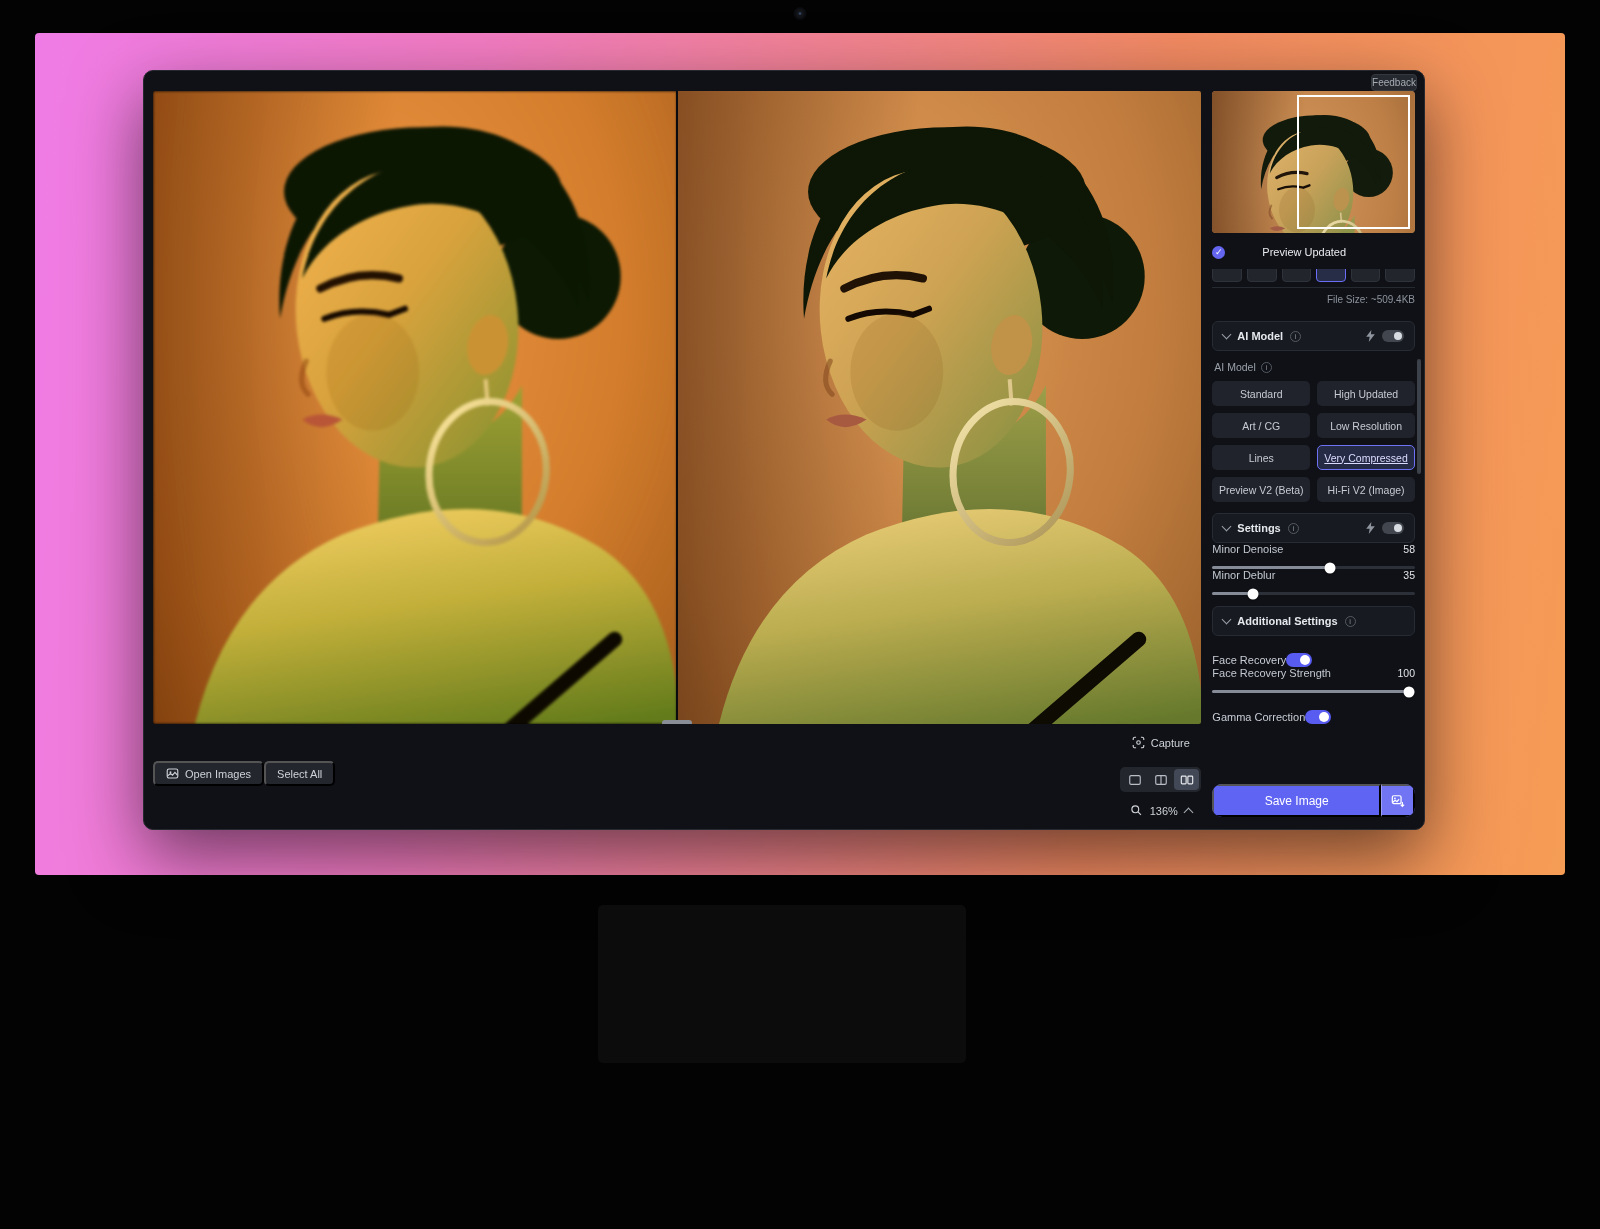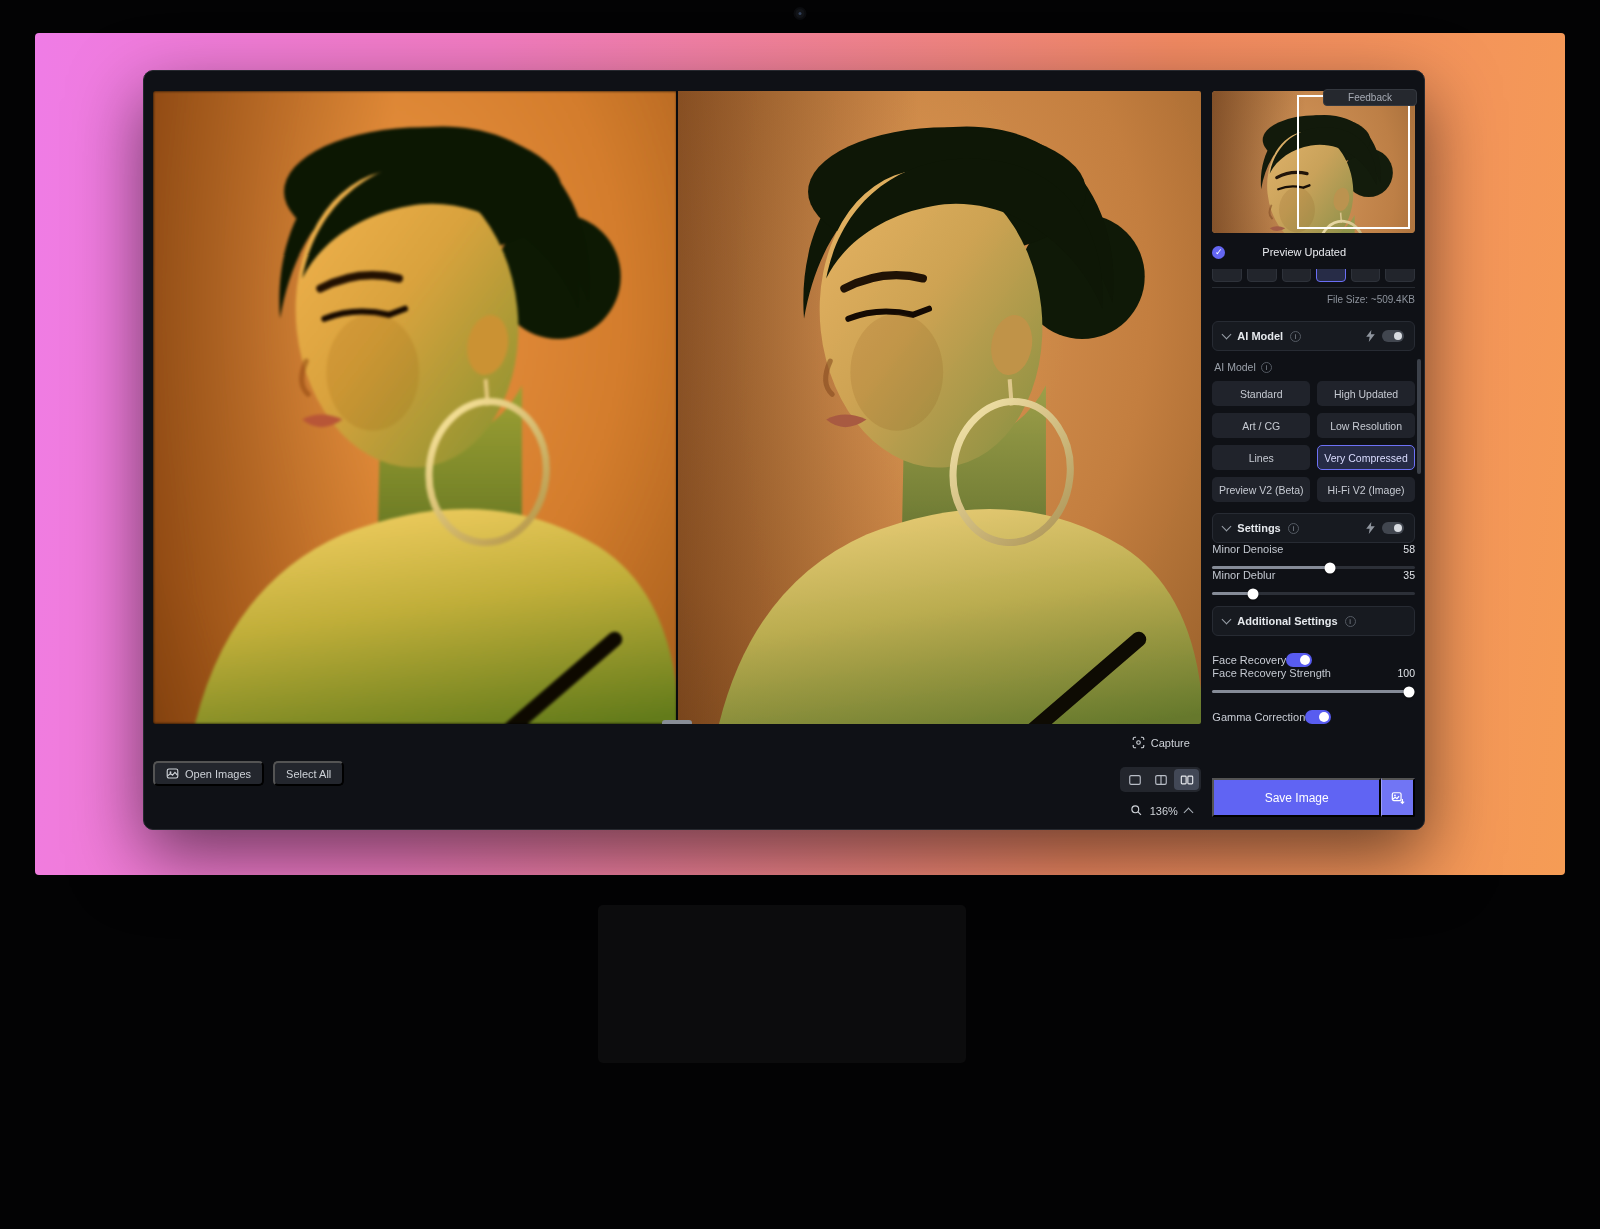--- a/index.html
+++ b/index.html
@@ -19,41 +19,41 @@
   .camera-dot::after { content:""; position:absolute; left:3px; top:3px; width:3px; height:3px;
                 border-radius:50%; background:#32405a; }
   .stand { position:absolute; left:598px; top:905px; width:368px; height:158px;
            background:#0c0c0d; border-radius:5px; }
 
   
   .app-window { position:absolute; left:108px; top:37px; width:1282px; height:760px;
                 background:#0f1116; border:1px solid #26292f; border-radius:10px;
                 box-shadow:0 26px 70px rgba(0,0,0,.55);
                 display:flex; gap:11px; padding:20px 9px 12px 9px; }
-  .feedback-tag { position:absolute; right:148px; top:56px; z-index:5;
+  .feedback-tag { position:absolute; right:148px; top:41px; z-index:5;
                   background:#25282e; border:1px solid #34383f; border-radius:4px;
-                  color:#a6abb4; font-size:10px; padding:2px 24px; }
+                  color:#a6abb4; font-size:10px; padding:2px 0; }
 
   
   .main-col { width:1050px; display:flex; flex-direction:column; }
   .canvas { height:683px; position:relative; display:flex; overflow:hidden;
             border-radius:2px; background:#000; }
   .img-half { flex:1; position:relative; overflow:hidden; }
   .img-half svg { position:absolute; inset:0; width:100%; height:100%; display:block; }
   .img-half.compressed svg { filter:blur(1.7px) saturate(1.35) contrast(1.04); }
   .img-half.enhanced  svg { filter:saturate(1.08) contrast(1.03); }
   .split-line { position:absolute; left:50%; top:0; bottom:0; width:2px; margin-left:-1px;
                 background:#0a0b0e; }
   .split-handle { position:absolute; left:50%; bottom:-2px; transform:translateX(-50%);
                   width:30px; height:6px; border-radius:3px; background:#888d96; }
 
   
   .bottom-bar { flex:1; display:flex; align-items:center; justify-content:space-between;
                 padding-top:6px; }
-  .tools-left { display:flex; align-items:center; gap:9px; }
+  .tools-left { display:flex; align-items:center; }
   .tbtn { height:25px; background:#23262d; border-radius:5px; color:#ced2d8; font-size:11px;
           display:inline-flex; align-items:center; gap:6px; padding:0 11px; cursor:default; }
   .tools-right { display:flex; align-items:center; gap:12px; color:#c6cbd3;flex-direction:column; }
   .capture-btn { display:inline-flex; align-items:center; gap:6px; font-size:11px;
                  color:#ced2d8; padding:0 4px; height:25px; }
   .view-group { display:flex; align-items:center; background:#23262d; border-radius:5px;
                 padding:2px; gap:1px; }
   .view-btn { width:25px; height:21px; display:flex; align-items:center; justify-content:center;
               border-radius:4px; color:#b9bec7; }
   .view-btn.active { background:#424856; color:#e8eaee; }
@@ -95,38 +95,38 @@
   .mini-toggle::after { content:""; position:absolute; right:2px; top:2px; width:8px; height:8px;
                         border-radius:50%; background:#d9dce1; }
 
   .ai-label-row { display:flex; align-items:center; gap:5px; color:#9aa0a9; font-size:10.5px;
                   margin:10px 2px 8px; }
 
   .model-grid { display:grid; grid-template-columns:1fr 1fr; gap:7px; }
   .model-btn { height:25px; background:#20232b; border:1px solid transparent; border-radius:5px;
                color:#c6cad2; font-size:10.5px; display:flex; align-items:center; justify-content:center;
                white-space:nowrap; }
-  .model-btn.selected { background:#262b45; border-color:#6d71f6; color:#dadcff; }
+  .model-btn.selected { background:#262b45; border-color:#6d71f6; color:#dadcff;text-decoration:underline; }
 
   .slider-block { }
   .slider-head { display:flex; align-items:center; justify-content:space-between;
                  color:#c3c8d0; font-size:11px; }
   .slider-val { color:#e0e3e8; font-size:10.5px; }
   .slider-track { position:relative; height:3px; background:#2c3038; border-radius:2px; margin-top:11px; }
   .slider-fill { position:absolute; left:0; top:0; bottom:0; width:0; background:#858b97; border-radius:2px; }
   .slider-thumb { position:absolute; top:50%; left:0; width:11px; height:11px; background:#fff;
                   border-radius:50%; transform:translate(-50%,-50%); box-shadow:0 1px 2px rgba(0,0,0,.5); }
 
   .toggle-row { display:flex; align-items:center; margin-top:17px;
                 color:#c9cdd5; font-size:11px; }
   .toggle-on { width:26px; height:14px; border-radius:8px; background:#585cf0; position:relative; flex:none; }
   .toggle-on::after { content:""; position:absolute; right:2px; top:2px; width:10px; height:10px;
                       background:#fff; border-radius:50%; }
 
-  .save-row { margin-top:auto; display:flex; height:39px; border-radius:1px; overflow:hidden; flex:none; }
+  .save-row { margin-top:auto; display:flex; height:33px; border-radius:10px; overflow:hidden; flex:none; }
   .save-main { flex:1; background:#6064f3; color:#fff; font-size:12px; display:flex;
                align-items:center; justify-content:center; }
   .save-icon-seg { width:34px; background:#7175f4; border-left:1px solid rgba(255,255,255,.3);
                    display:flex; align-items:center; justify-content:center; color:#fff; }
 
   .panel-scrollbar { position:absolute; right:-6px; top:268px; width:4px; height:115px;
                      background:#3c414a; border-radius:2px; }
 </style>
 </head>
 <body>

